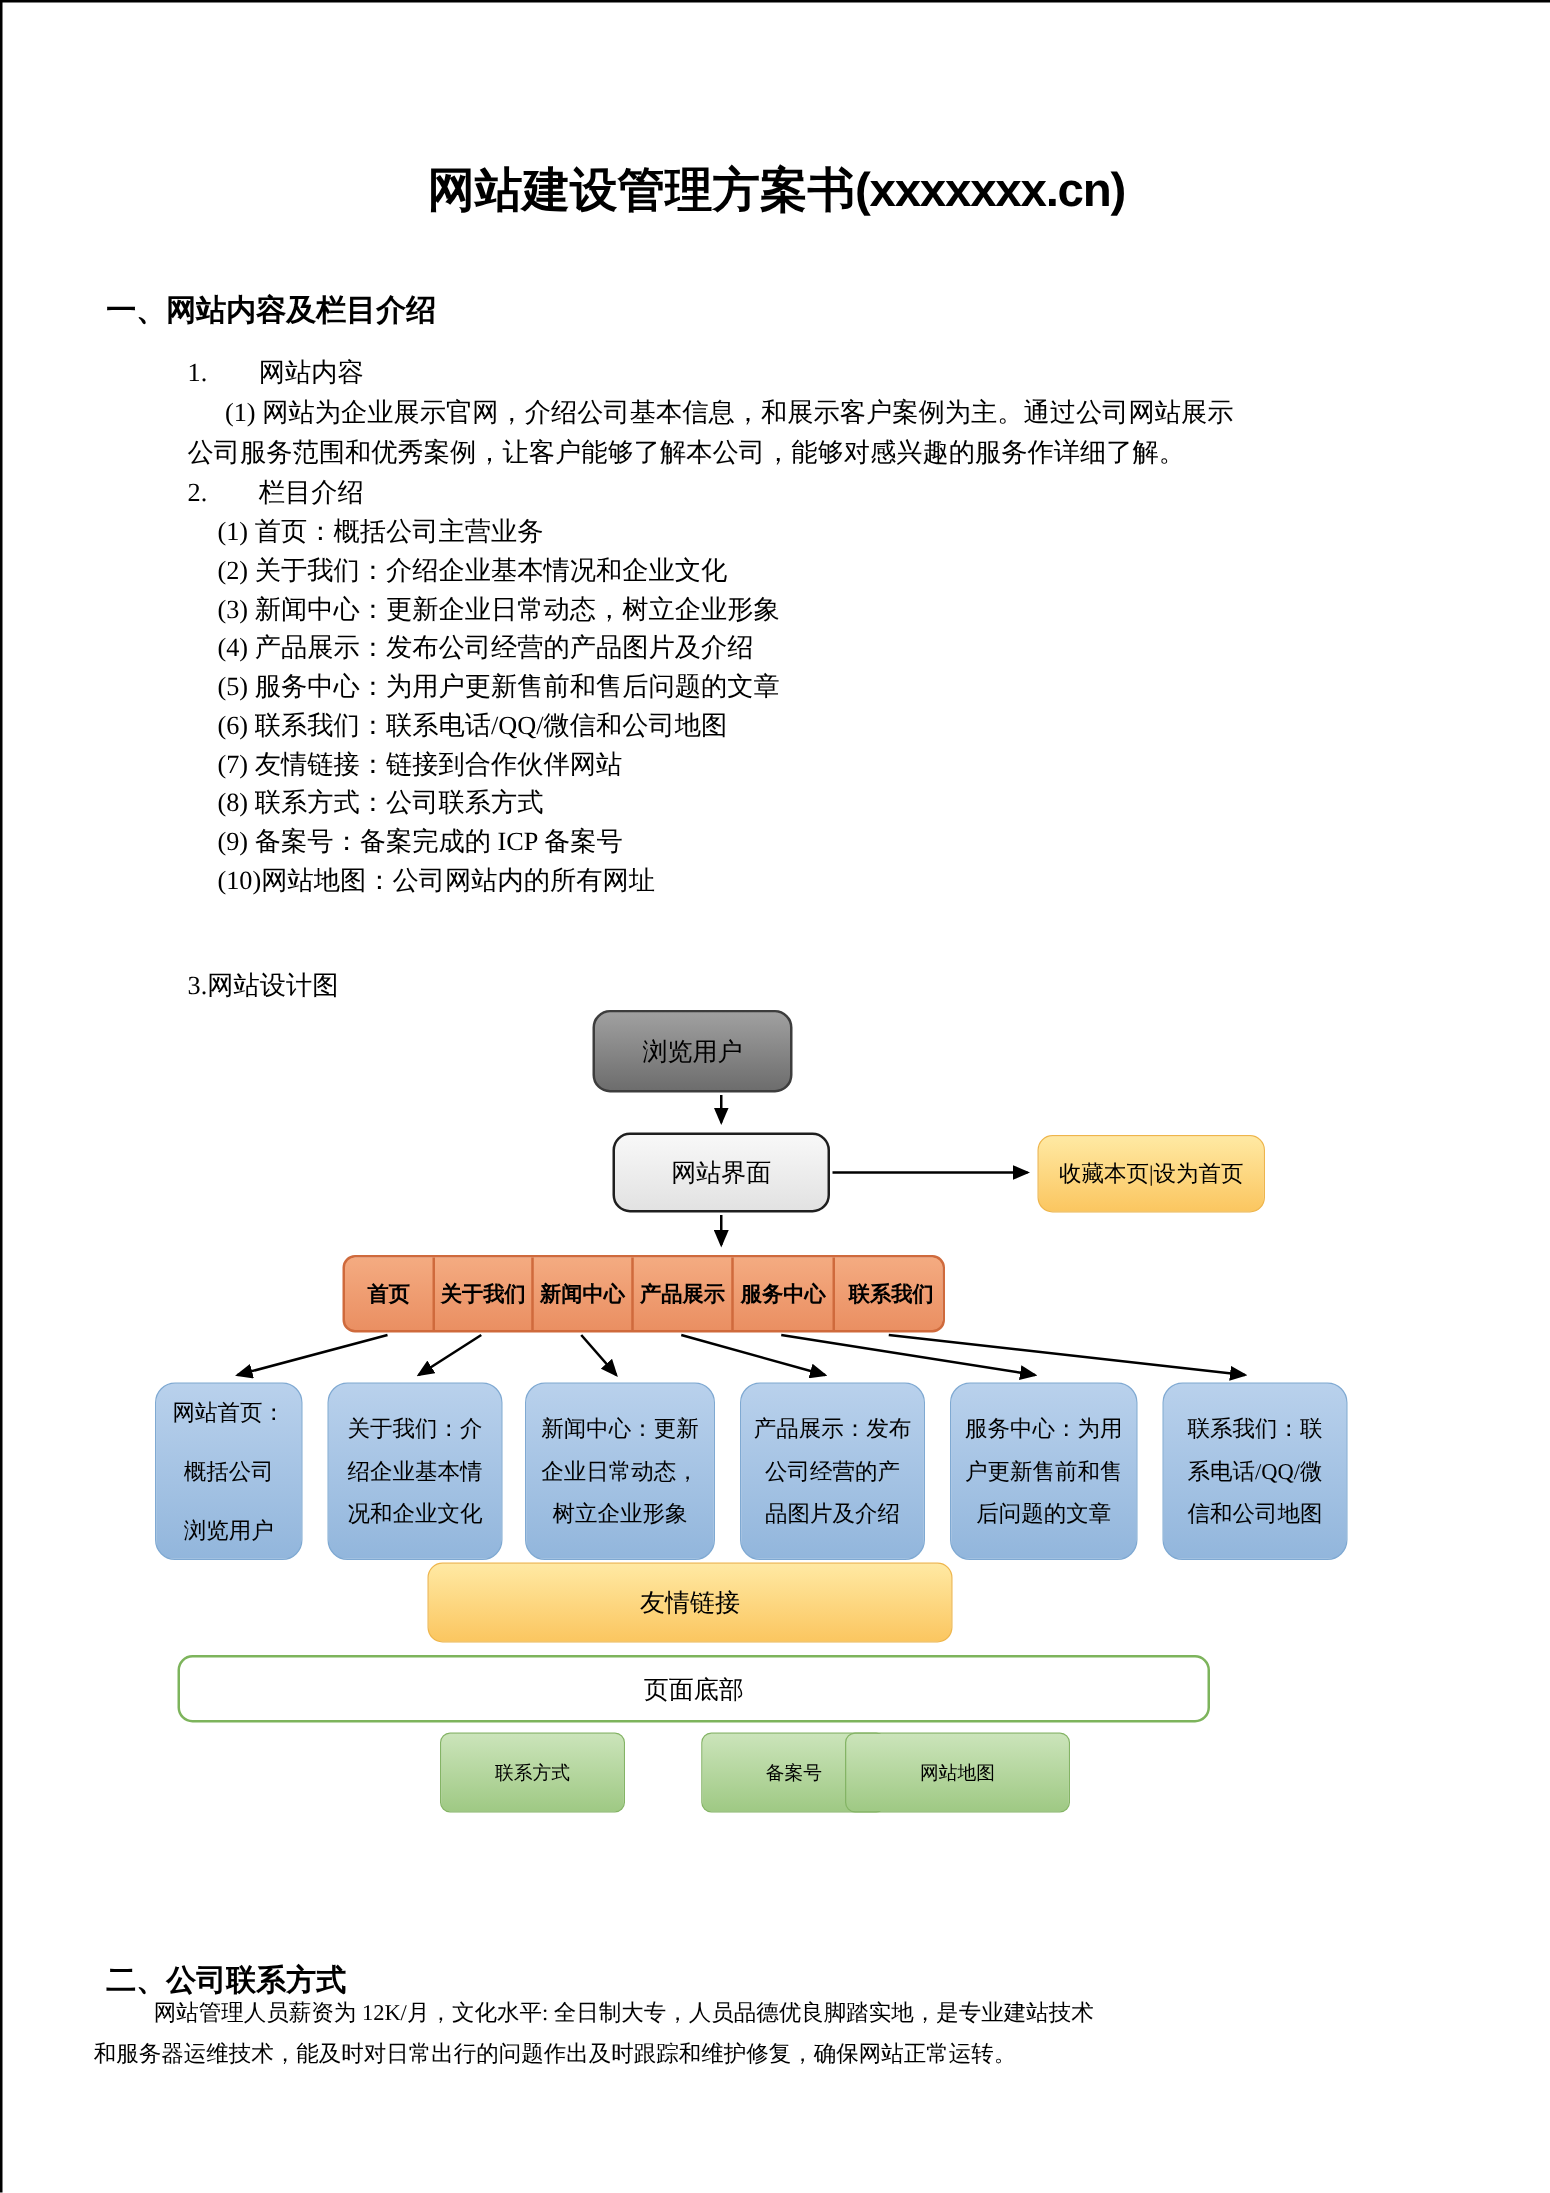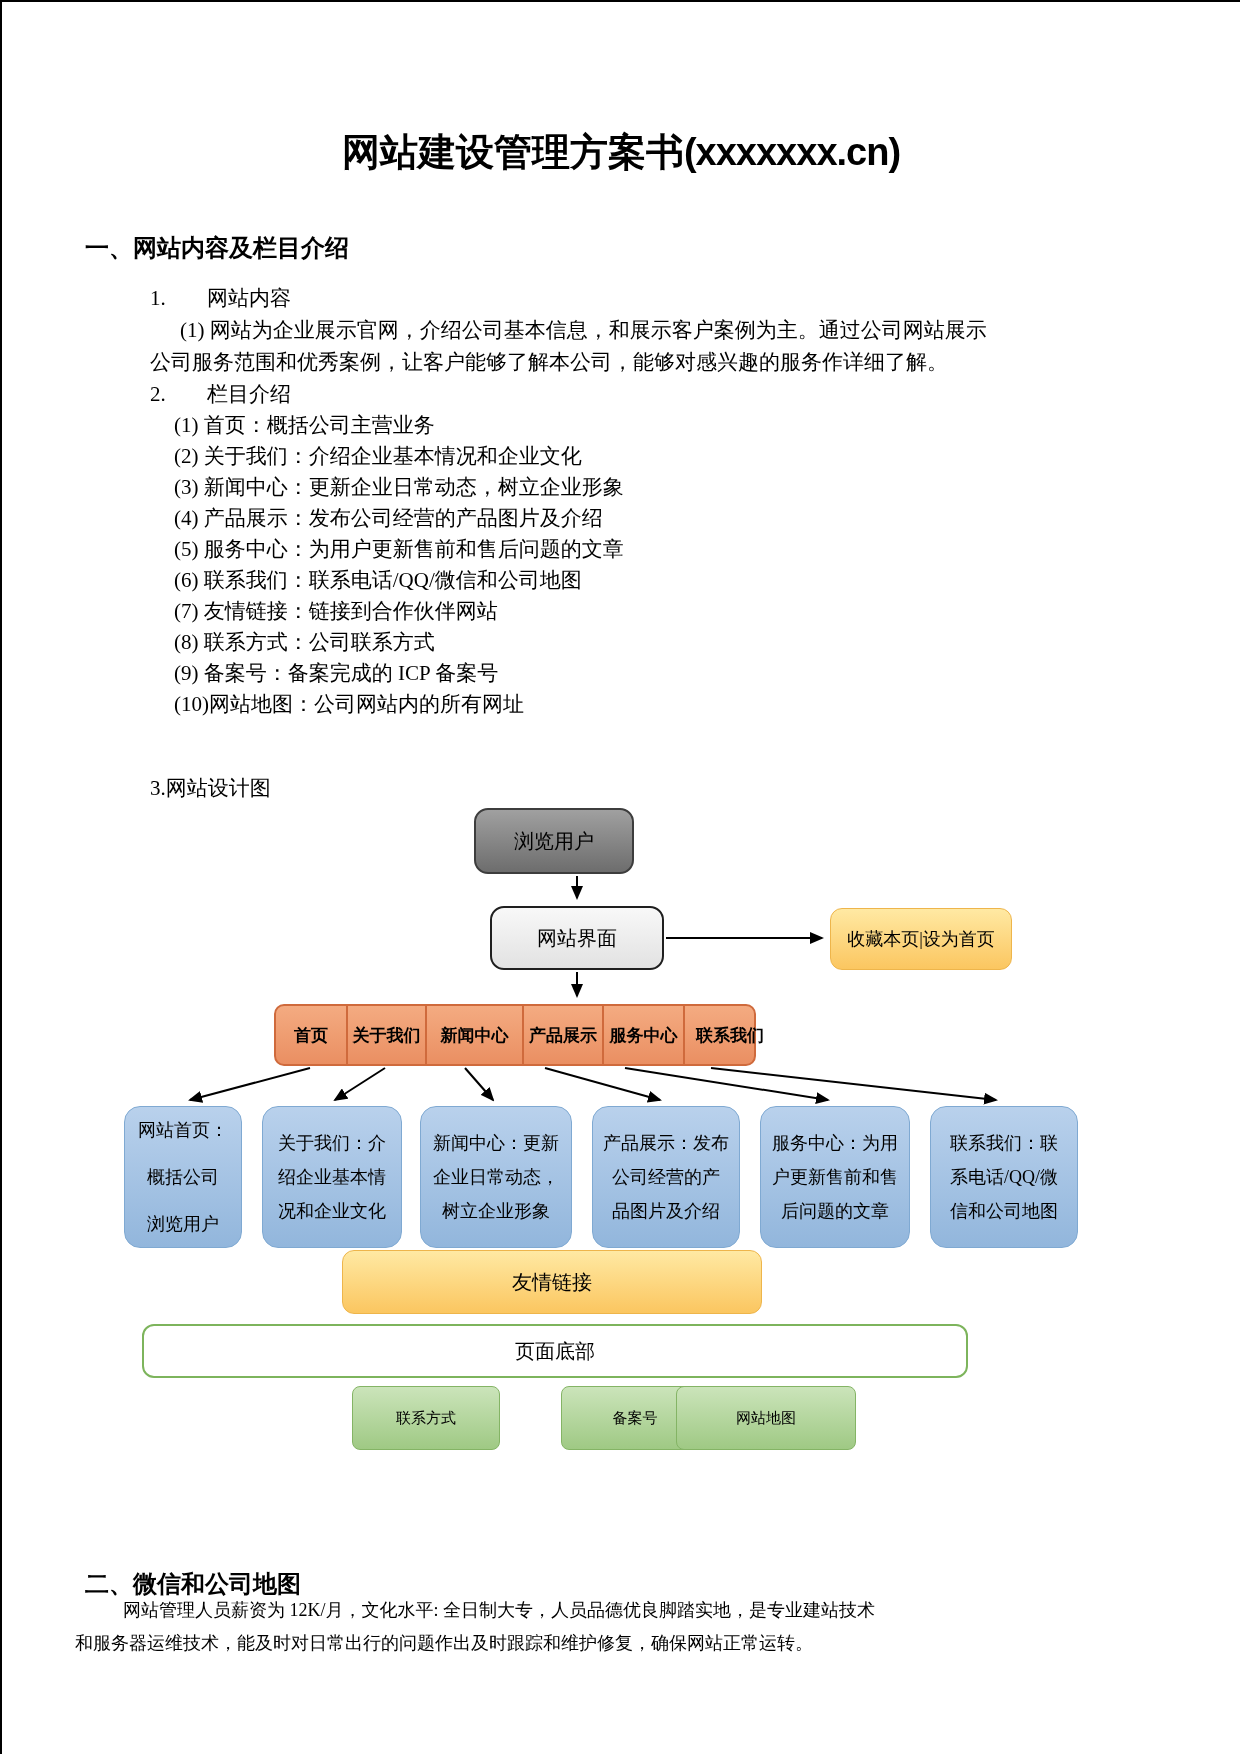--- a/index.html
+++ b/index.html
@@ -50,21 +50,21 @@
   .bluebox div{line-height:34px;}
   .links-box{left:340px;top:1248px;width:420px;height:64px;font-size:20px;
         background:linear-gradient(#ffe9a3,#fbc660);border:1px solid #eeb54b;border-radius:12px;}
   .footer-box{left:140px;top:1322px;width:826px;height:54px;font-size:20px;
         background:#fff;border:2px solid #7db45c;border-radius:12px;}
   .greenbox{top:1384px;height:64px;font-size:15px;
         background:linear-gradient(#cbe4ba,#9fc984);border:1px solid #84b465;border-radius:8px;}
   .g1{left:350px;width:148px;} .g2{left:514px;width:148px;margin-left:45px;} .g3{left:674px;width:180px;}
   .b1{left:122px;width:118px;gap:13px;} .b2{left:260px;width:140px;} .b3{left:418px;width:152px;}
   .b4{left:590px;width:148px;} .b5{left:758px;width:150px;} .b6{left:928px;width:148px;}
-  .w1{width:72px;} .w2{width:79px;} .w3{width:97px;} .w4{width:80px;} .w5{width:81px;} .w6{width:90px;}
+  .w1{width:72px;} .w2{width:79px;} .w3{width:80px;} .w4{width:80px;} .w5{width:81px;} .w6{width:90px;}
 </style>
 </head>
 <body>
 
 <h1 class="title"><span>网站建设管理方案书</span><span class="latin">(xxxxxxx.cn)</span></h1>
 
 <h2 class="h-sec h-sec1">一、网站内容及栏目介绍</h2>
 
 <div class="block1">
   <div><span class="num">1.</span><span>网站内容</span></div>
@@ -146,18 +146,18 @@
   <div>系电话/QQ/微</div>
   <div>信和公司地图</div>
 </div>
 
 <div class="dbox links-box">友情链接</div>
 <div class="dbox footer-box">页面底部</div>
 <div class="dbox greenbox g1">联系方式</div>
 <div class="dbox greenbox g2">备案号</div>
 <div class="dbox greenbox g3">网站地图</div>
 
-<h2 class="h-sec h-sec2">二、微信和公司地图</h2>
+<h2 class="h-sec h-sec2">二、公司联系方式</h2>
 
 <div class="block2">
   <div class="indent">网站管理人员薪资为 12K/月，文化水平: 全日制大专，人员品德优良脚踏实地，是专业建站技术</div>
   <div>和服务器运维技术，能及时对日常出行的问题作出及时跟踪和维护修复，确保网站正常运转。</div>
 </div>
 
 </body></html>

